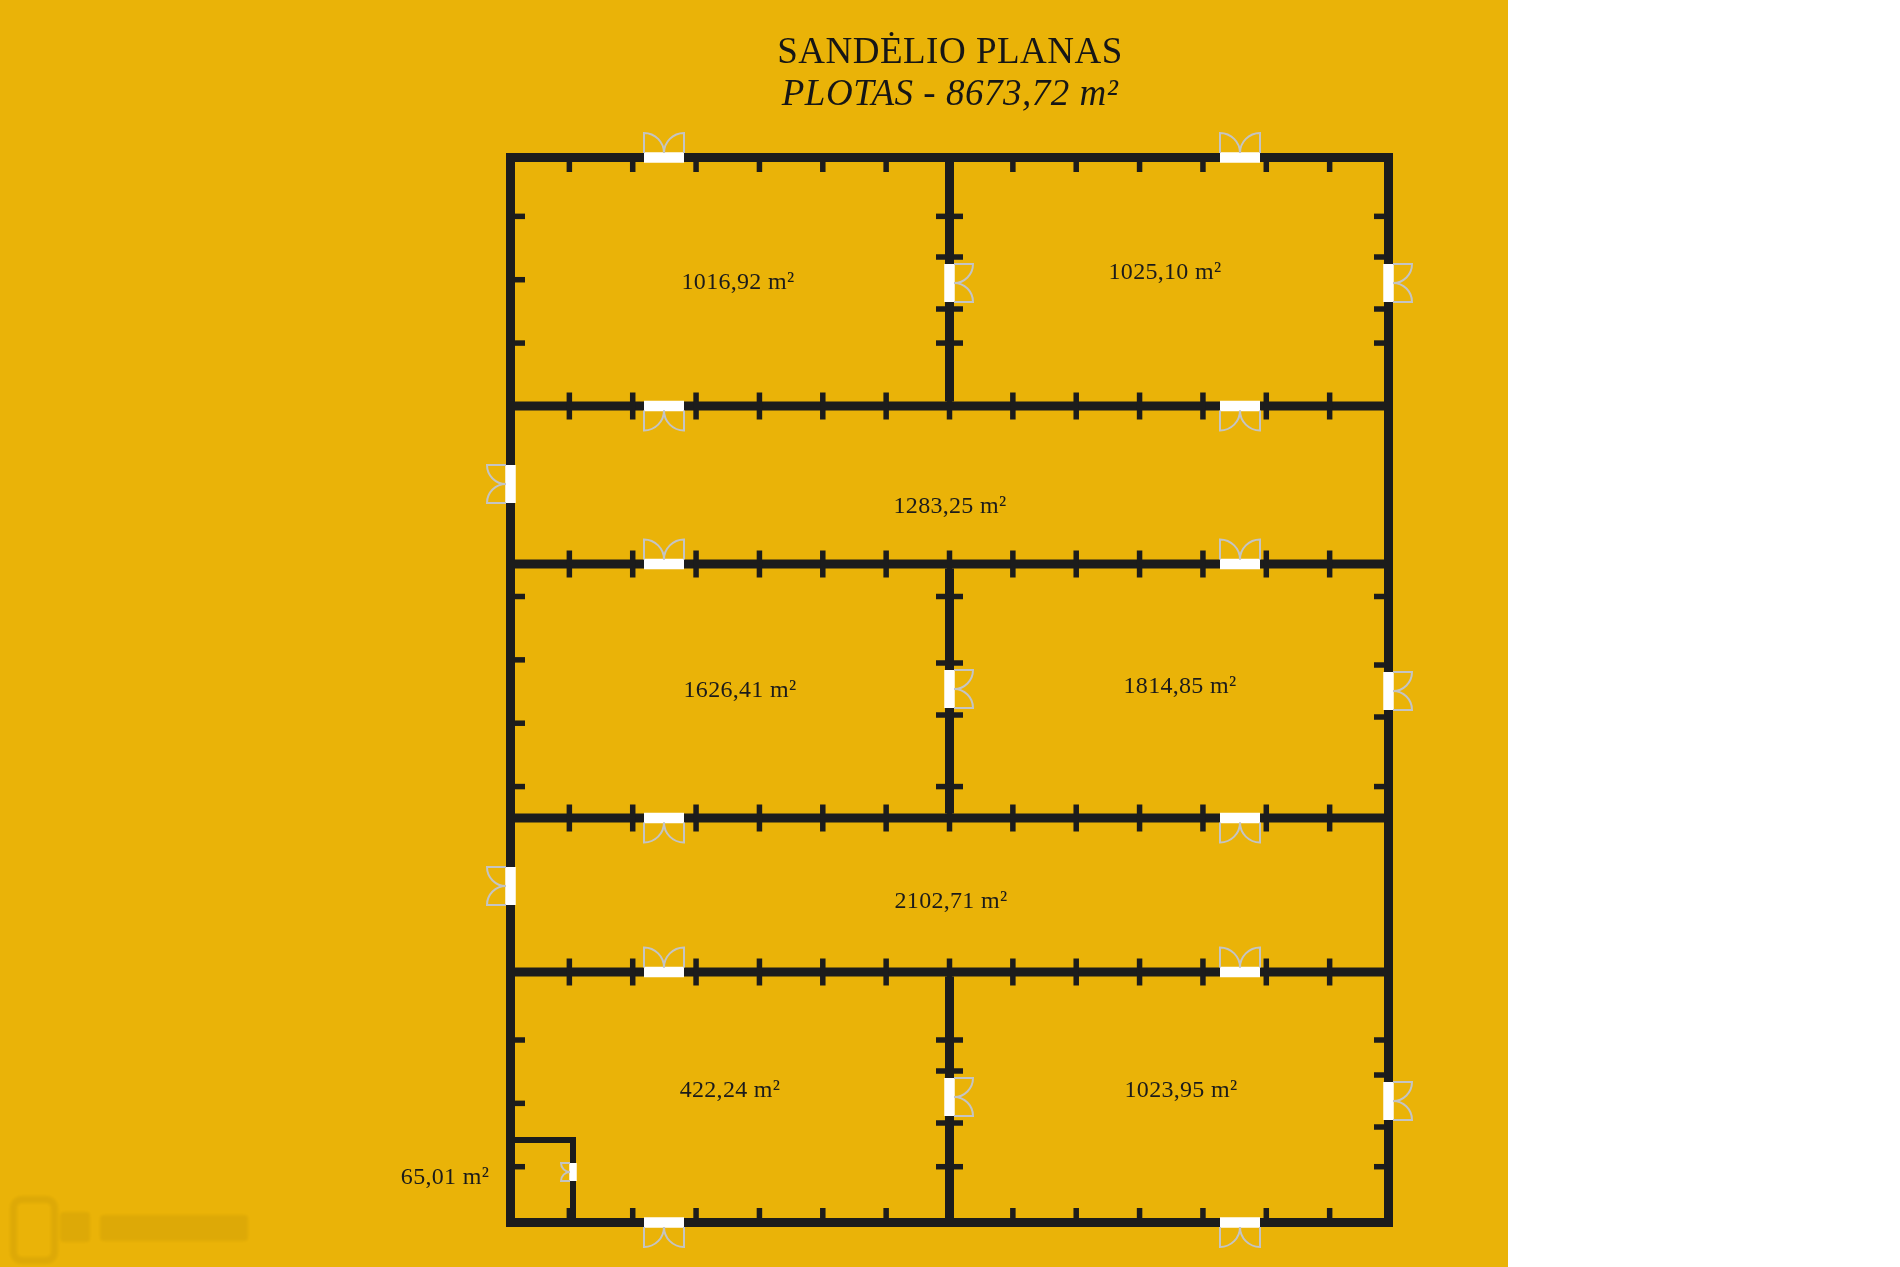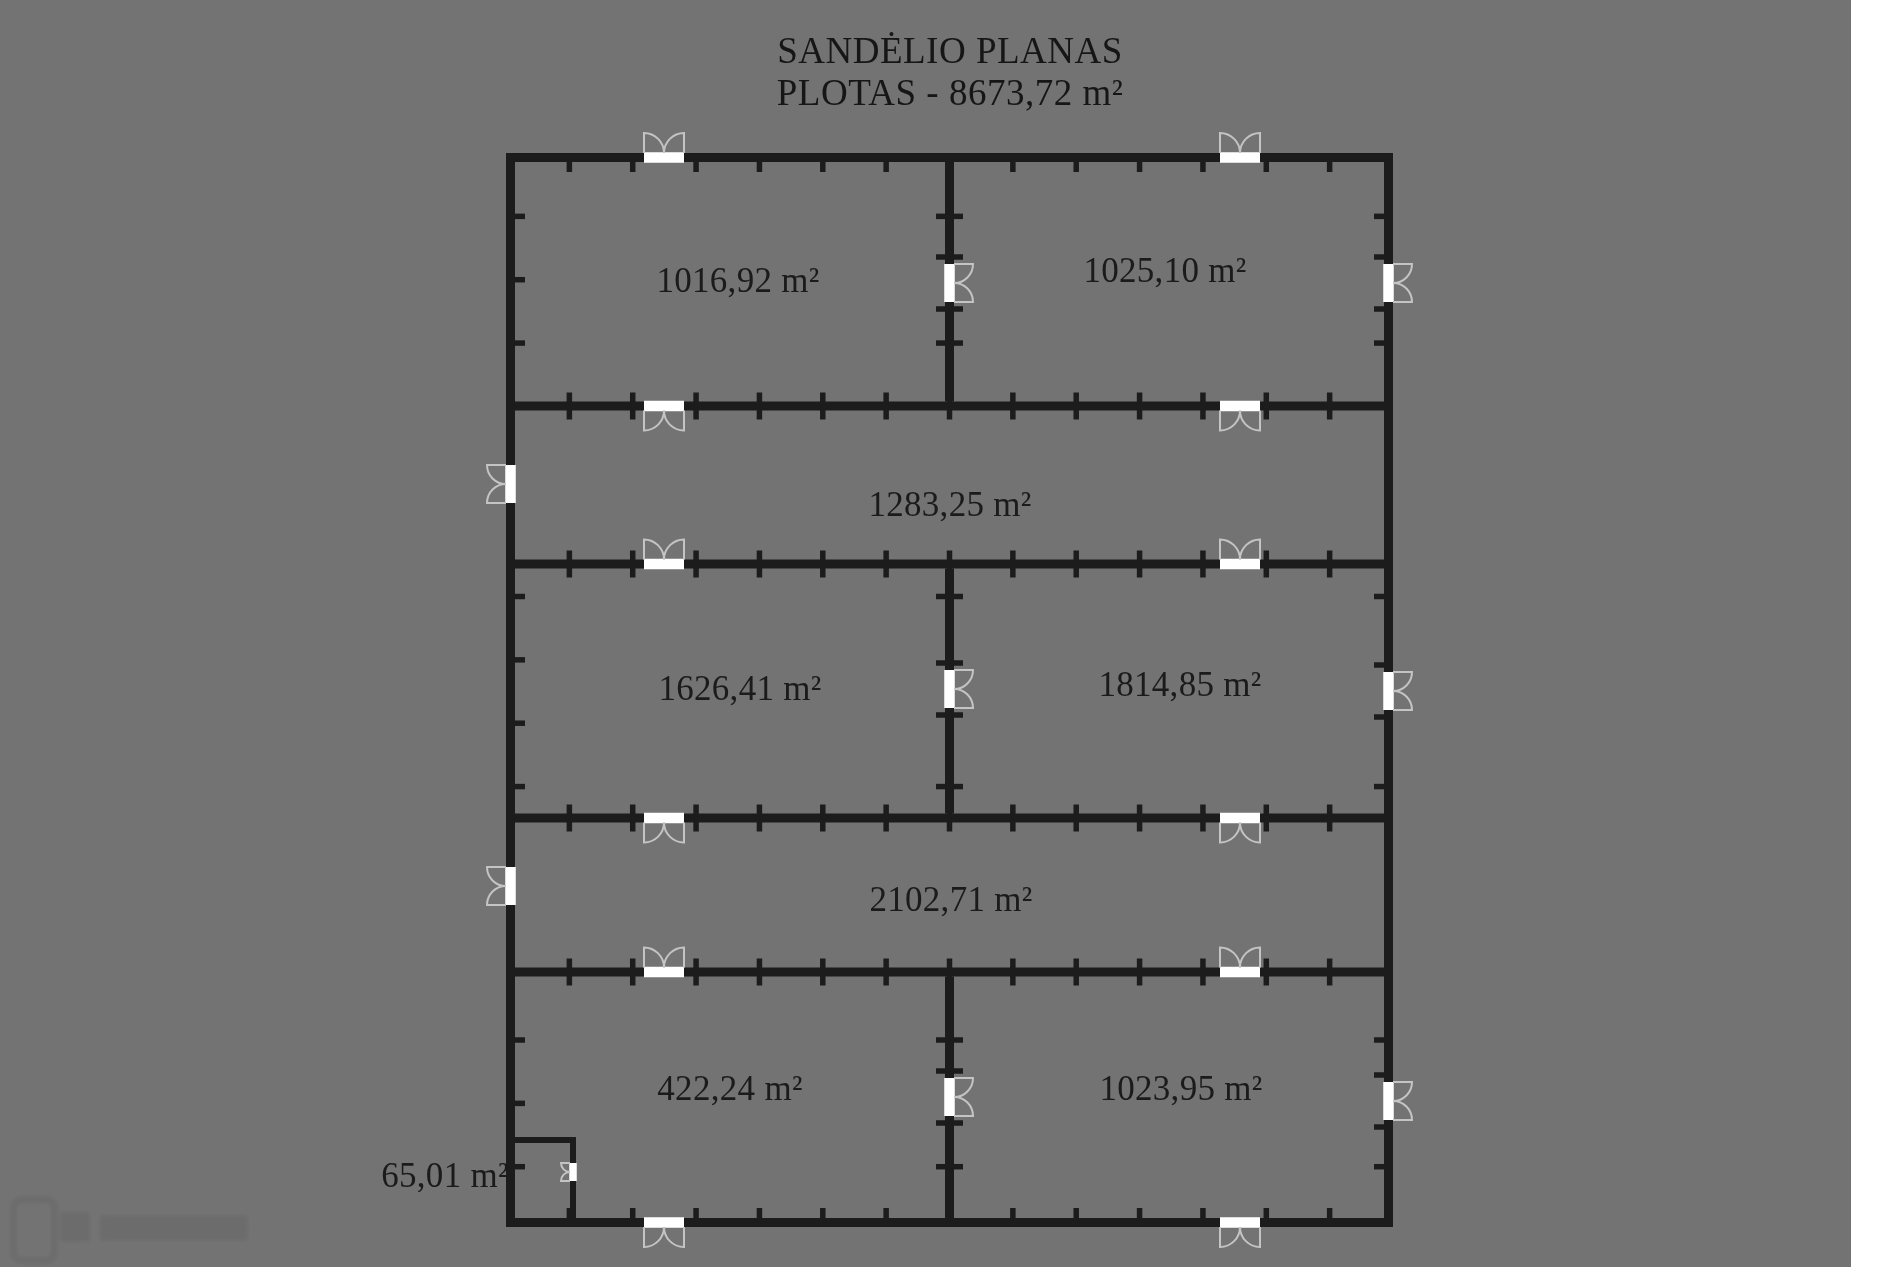--- a/index.html
+++ b/index.html
@@ -1,37 +1,37 @@
 <!DOCTYPE html>
 <html><head>
 <meta charset="utf-8">
 <style>
   html,body{margin:0;padding:0;background:#ffffff;}
   #stage{
     position:relative;
-    width:1851px;height:1267px;
-    background:#737373;
+    width:1508px;height:1267px;
+    background:#eab308;
     overflow:hidden;
     font-family:"Liberation Serif","DejaVu Serif",serif;
   }
   #plan-svg{position:absolute;left:0;top:0;}
   .title-block{
     position:absolute;
     left:950px;top:30px;
     transform:translateX(-50%);
     text-align:center;
     color:#161616;
     white-space:nowrap;
   }
   .title-line1{font-size:37px;line-height:42px;letter-spacing:0.5px;}
-  .title-line2{font-size:37px;line-height:42px;letter-spacing:0.5px;}
+  .title-line2{font-size:37px;line-height:42px;letter-spacing:0.5px;font-style:italic;}
   .area-label{
     position:absolute;
     transform:translate(-50%,-52%);
-    font-size:35px;
+    font-size:24px;
     color:#1b1b1b;
     white-space:nowrap;
     letter-spacing:0.3px;
     text-align:right;
   }
   
   .watermark{position:absolute;left:8px;top:1196px;width:240px;height:60px;opacity:0.05;filter:blur(1.5px);}
   .wm-logo{position:absolute;left:2px;top:0;width:34px;height:54px;border:7px solid #000;border-radius:12px;}
   .wm-bar1{position:absolute;left:52px;top:16px;width:30px;height:30px;background:#000;border-radius:4px;}
   .wm-bar2{position:absolute;left:92px;top:19px;width:148px;height:26px;background:#000;border-radius:4px;}

